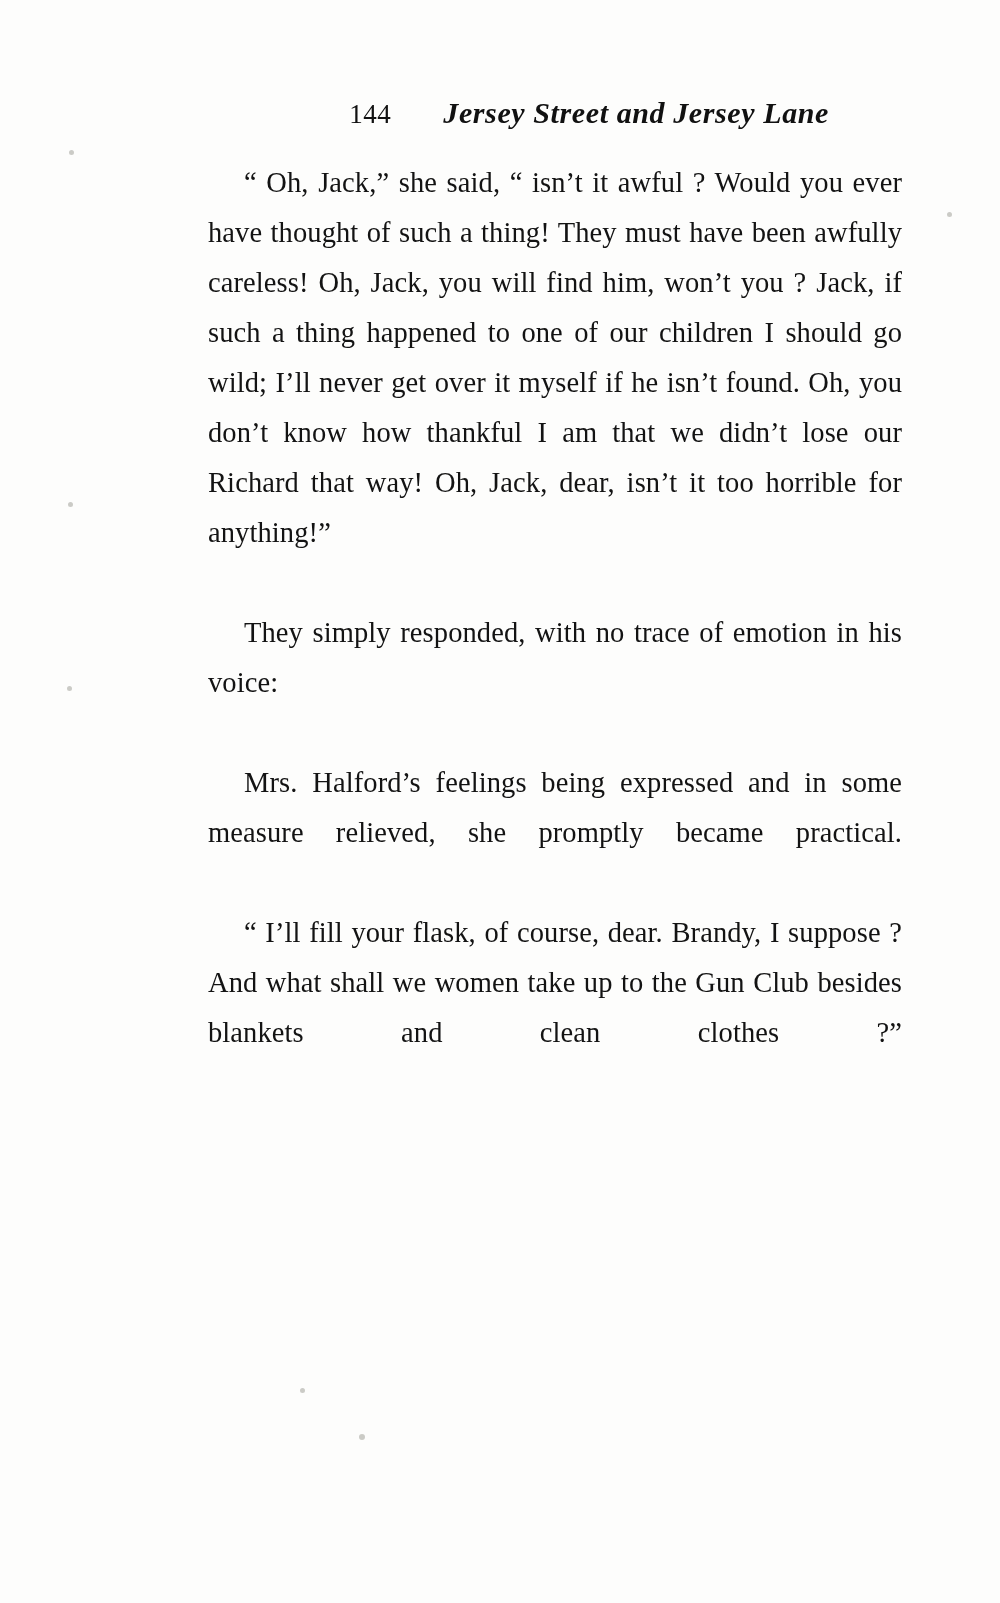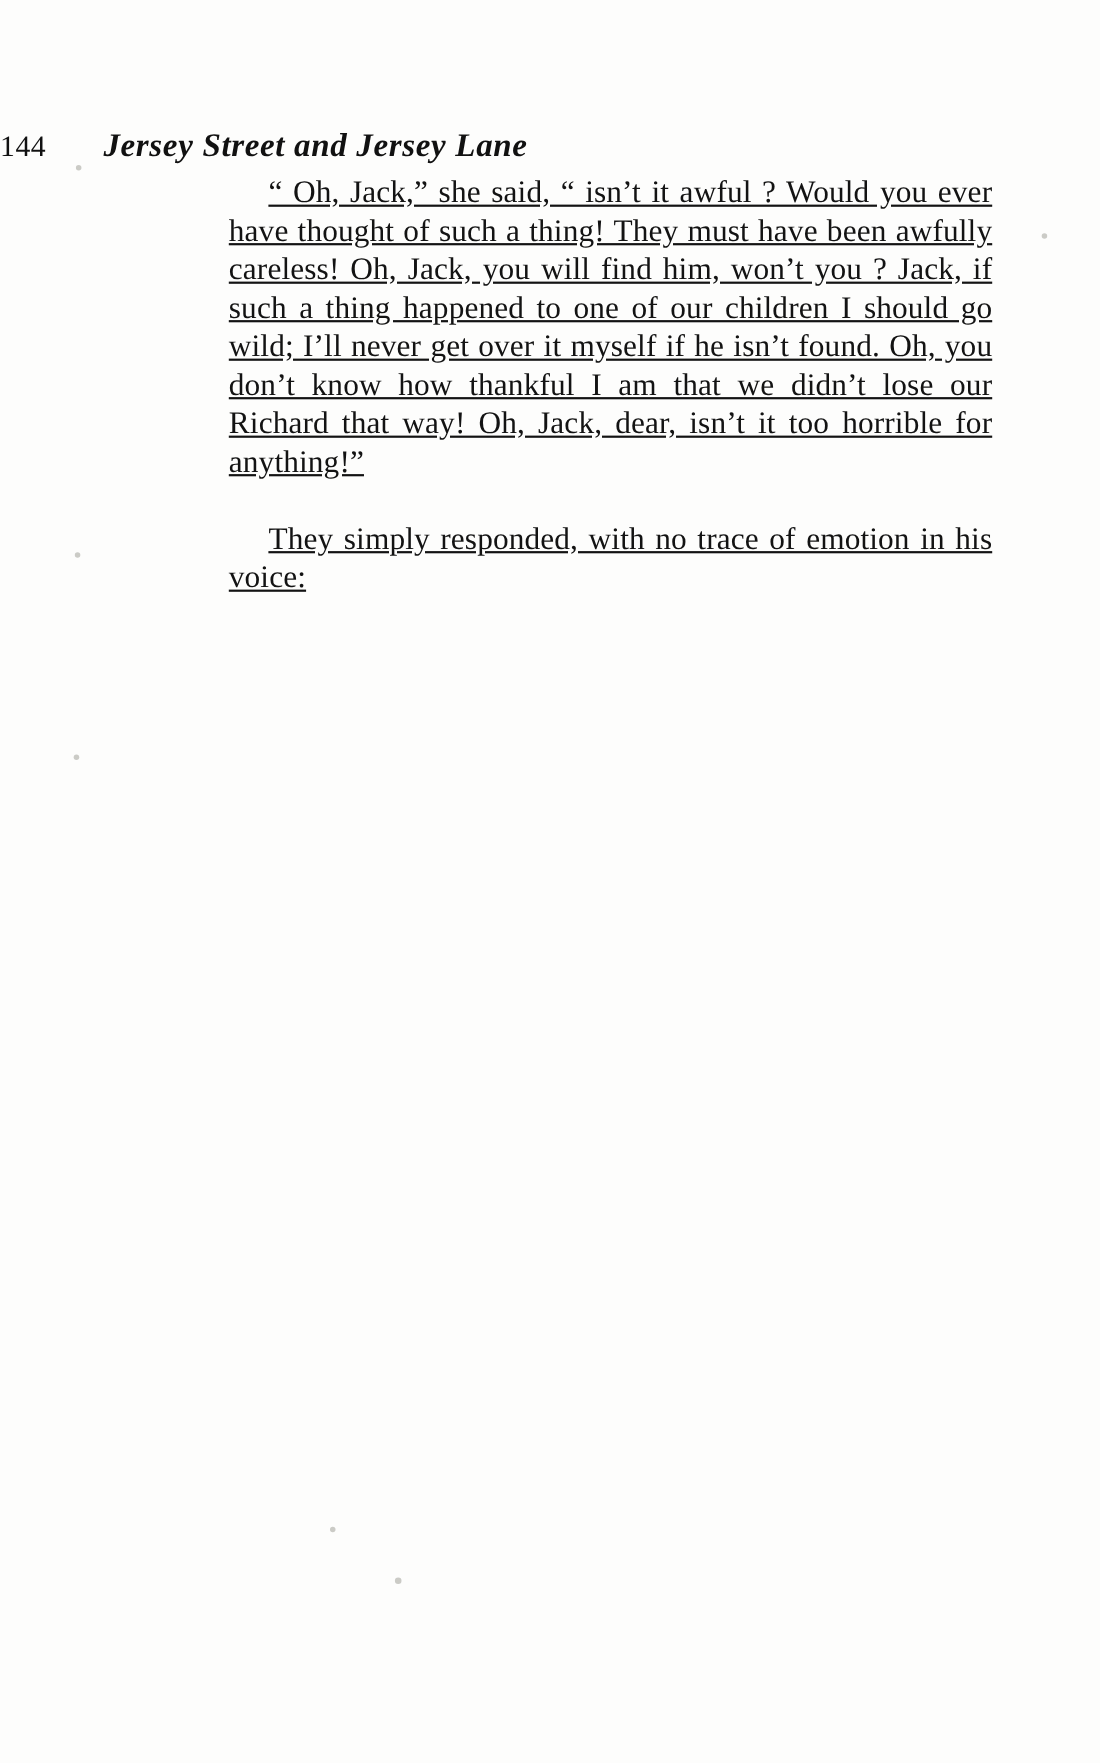--- a/index.html
+++ b/index.html
@@ -31,22 +31,21 @@
     background: #b9b9b4;
     border-radius: 50%;
     opacity: 0.75;
   }
 
   .header {
     position: absolute;
     left: 0;
     top: 96px;
     width: 829px;
-    text-align: left;
-    margin-top: 20px;
+    text-align: right;
   }
   .header-inner {
     display: inline-block;
     white-space: nowrap;
   }
   .folio {
     font-family: "Liberation Serif", serif;
     font-size: 27px;
     letter-spacing: 0.5px;
     color: #111;
@@ -66,26 +65,25 @@
   .textblock {
     position: absolute;
     left: 208px;
     top: 158px;
     width: 694px;
   }
 
   p.para {
     margin: 0;
     font-size: 28.5px;
-    line-height: 35px;
+    line-height: 50px;
     text-align: justify;
     text-justify: inter-word;
     color: #131313;
     letter-spacing: 0.1px;
-    text-decoration: underline;
   }
   p.para.indent {
     text-indent: 36px;
   }
   p.para.indent-small {
     text-indent: 30px;
   }
   
   p.para::after {
     content: "";
@@ -107,15 +105,17 @@
 
   <div class="header">
     <div class="header-inner">
       <span class="folio">144</span><span class="running-title">Jersey Street and Jersey Lane</span>
     </div>
   </div>
 
   <div class="textblock">
     <p class="para indent">“ Oh, Jack,” she said, “ isn’t it awful ? Would you ever have thought of such a thing! They must have been awfully careless! Oh, Jack, you will find him, won’t you ?   Jack, if such a thing happened to one of our children I should go wild; I’ll never get over it myself if he isn’t found.   Oh, you don’t know how thankful I am that we didn’t lose our Richard that way!   Oh, Jack, dear, isn’t it too horrible for anything!”</p>
     <p class="para indent">They simply responded, with no trace of emotion in his voice:</p>
+    <p class="para indent">Mrs. Halford’s feelings being expressed and in some measure relieved, she promptly became practical.</p>
+    <p class="para indent">“ I’ll fill your flask, of course, dear.   Brandy, I suppose ?   And what shall we women take up to the Gun Club besides blankets and clean clothes ?”</p>
   </div>
 
 </div>
 
 </body></html>

